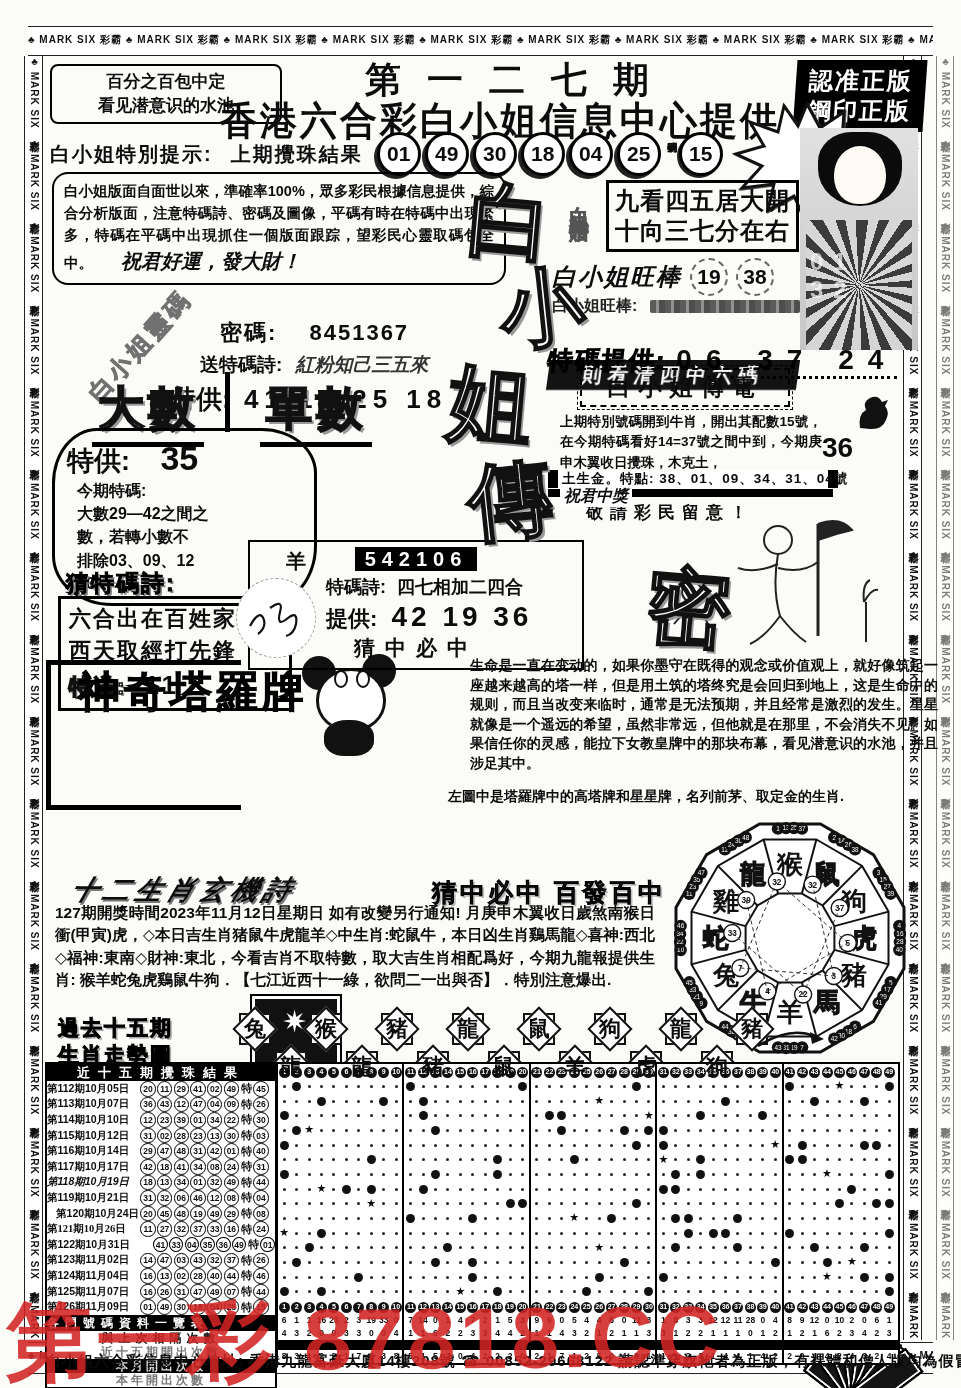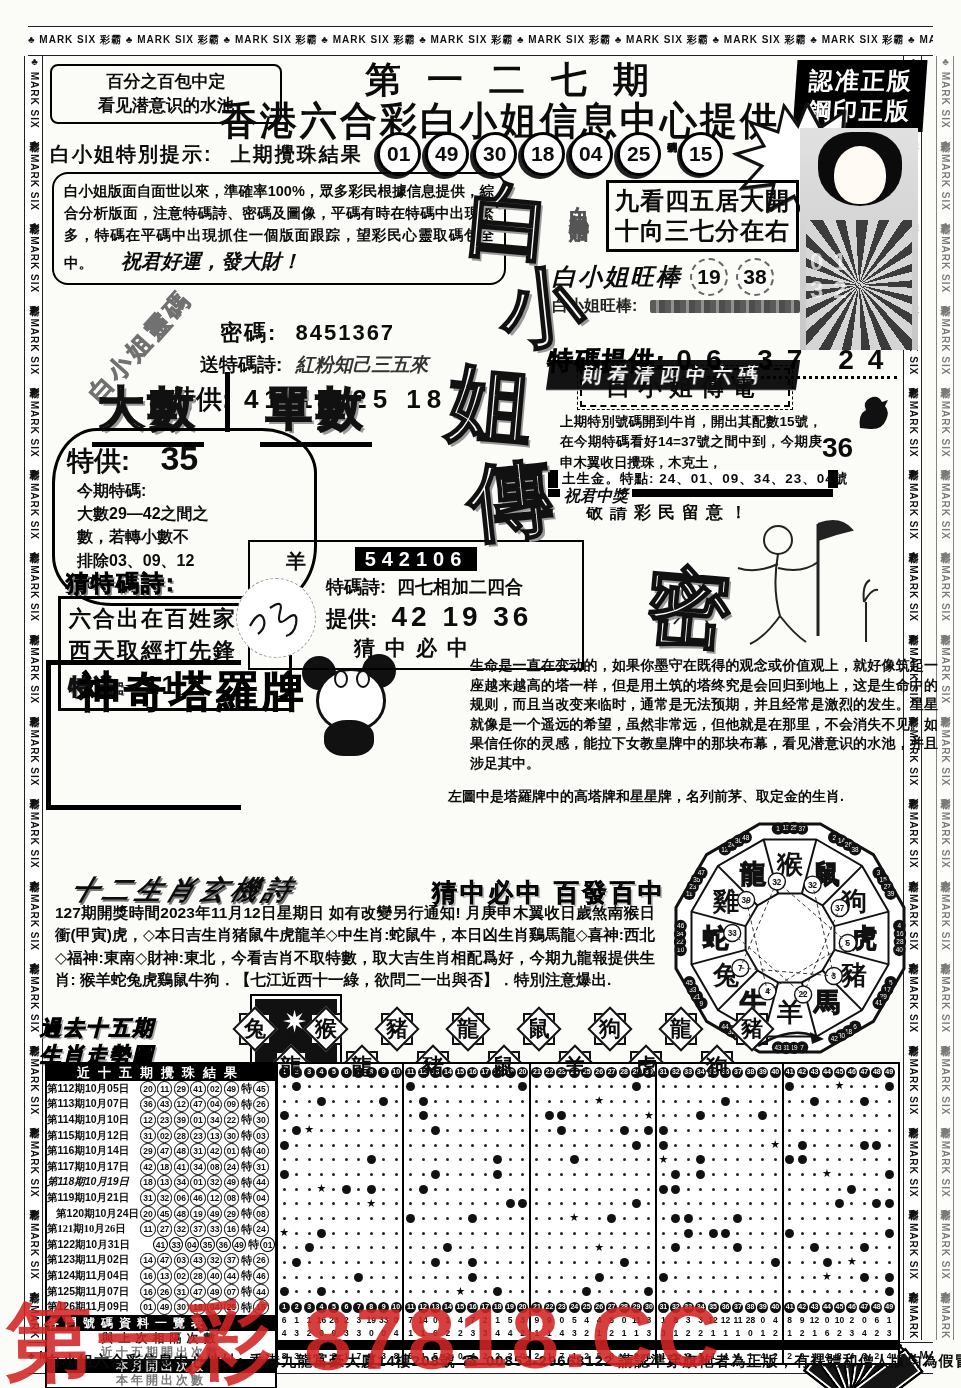--- a/index.html
+++ b/index.html
@@ -144,21 +144,21 @@
   <div class="nums">01 32</div>
 </div>
 
 <div class="abs intro-box" style="left:52px;top:172px;width:430px;">
   <span>白小姐版面自面世以來，準確率100%，眾多彩民根據信息提供，綜合分析版面，注意特碼詩、密碼及圖像，平碼有時在特碼中出現繁多，特碼在平碼中出現抓住一個版面跟踪，望彩民心靈取碼包全中。</span>
   <span class="wish" style="margin-left:24px;">祝君好運，發大財！</span>
 </div>
 <div class="abs stamp-diag" style="left:70px;top:330px;">白小姐靈碼</div>
 <div class="abs" style="left:220px;top:318px;font-size:22px;font-weight:900;letter-spacing:2px;">
   <span>密碼:</span>
-  <span style="margin-left:10px;">8451367</span>
+  <span style="margin-left:24px;">8451367</span>
 </div>
 <div class="abs" style="left:200px;top:352px;font-size:19px;font-weight:900;">
   <span>送特碼詩:</span>
   <span style="margin-left:8px;font-style:italic;color:#333;">紅粉知己三五來</span>
 </div>
 <div class="abs" style="left:170px;top:382px;font-size:26px;font-weight:900;">
   <span>特供:</span>
   <span style="margin-left:6px;letter-spacing:6px;">41  10  25  18</span>
 </div>
 
@@ -183,21 +183,21 @@
   <span class="wavy" style="margin-left:10px;font-size:28px;font-weight:700;letter-spacing:14px;margin-top:22px;">
     <span>06</span>
     <span>37</span>
     <span>24</span>
   </span>
 </div>
 <div class="abs blackbar-txt" style="left:548px;top:360px;width:250px;font-size:20px;line-height:30px;filter:blur(.3px);">則看清四中六碼</div>
 
 <div class="abs cd-title" style="left:580px;top:368px;width:190px;">白小姐傳電</div>
 <div class="abs cd-body" style="left:560px;top:412px;width:262px;">上期特別號碼開到牛肖，開出其配數15號，在今期特碼看好14=37號之間中到，今期庚申木翼收日攪珠，木克土，</div>
-<div class="abs cd-high" style="left:548px;top:470px;width:262px;">土生金。特點: 24、01、09、34、23、04號</div>
+<div class="abs cd-high" style="left:548px;top:470px;width:262px;">土生金。特點: 38、01、09、34、31、04號</div>
 <div class="abs" style="left:548px;top:489px;width:285px;height:8px;background:#000;"></div>
 <div class="abs" style="left:586px;top:501px;font-size:17px;font-weight:900;letter-spacing:7px;">敬請彩民留意！</div>
 
 <svg class="abs" style="left:852px;top:392px;" width="44" height="40" viewBox="0 0 44 40">
   <path d="M8 36 Q6 22 14 18 Q10 10 18 6 Q26 2 30 10 L36 8 L33 14 Q38 20 34 28 Q30 38 18 37 Z" fill="#111"></path>
 </svg>
 <div class="abs" style="left:822px;top:432px;font-size:28px;font-weight:bold;">36</div>
 <div class="abs" style="left:560px;top:486px;font-size:16px;font-weight:900;font-style:italic;background:#fff;padding:0 4px;z-index:4;">祝君中獎</div>
 
 <svg class="abs" style="left:628px;top:506px;" width="260" height="150" viewBox="0 0 260 150">
@@ -445,21 +445,21 @@
     <text x="87.21355913510712" y="124.02734958314589" text-anchor="middle" font-size="8.2" font-weight="bold" fill="#111">33</text>
     <line x1="87.21355913510712" y1="121.02734958314589" x2="158.12772068948794" y2="182.4948046239545" stroke="#333" stroke-width="1" stroke-dasharray="4 3"></line>
     <circle cx="101.17263787569159" cy="88.01102358282424" r="8.5" fill="#fff" stroke="#111" stroke-width="1.4"></circle>
     <text x="101.17263787569159" y="91.01102358282424" text-anchor="middle" font-size="8.2" font-weight="bold" fill="#111">39</text>
     <line x1="101.17263787569159" y1="88.01102358282424" x2="122.41373614609829" y2="179.42153765216733" stroke="#333" stroke-width="1" stroke-dasharray="4 3"></line>
     <circle cx="131.87227931051208" cy="69.5051953760455" r="8.5" fill="#fff" stroke="#111" stroke-width="1.4"></circle>
     <text x="131.87227931051208" y="72.5051953760455" text-anchor="middle" font-size="8.2" font-weight="bold" fill="#111">32</text>
     <line x1="131.87227931051208" y1="69.5051953760455" x2="95.32693671602587" y2="155.9430590285345" stroke="#333" stroke-width="1" stroke-dasharray="4 3"></line>
   </svg>
 
-<div class="abs trend-label" style="left:40px;top:1014px;font-style:italic;">
+<div class="abs trend-label" style="left:58px;top:1014px;">
   <div>過去十五期</div>
   <div>生肖走勢圖</div>
 </div>
 <div class="abs" id="badges-top" style="left:232px;top:1006px;display:flex;gap:25px;">
     <div class="badge">
       <i></i>
       <i class="r"></i>
       <b>兔</b>
     </div>
     <div class="badge">

